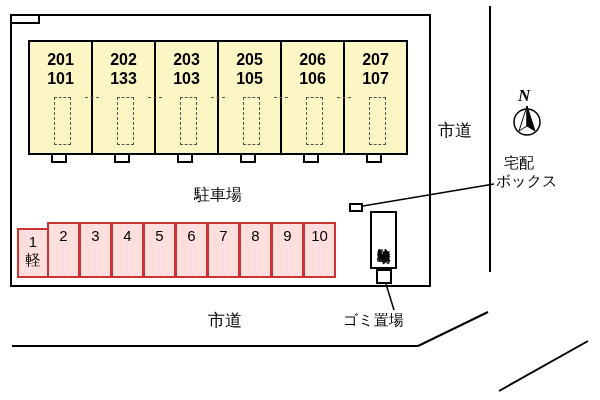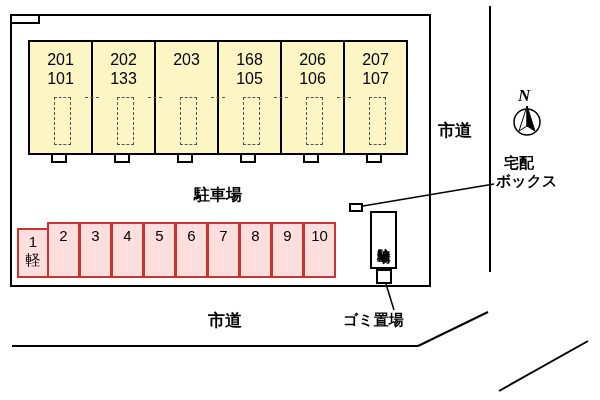--- a/index.html
+++ b/index.html
@@ -11,37 +11,37 @@
   .abs { position:absolute; }
   svg.layer { position:absolute; left:0; top:0; }
 
   .boundary { left:10px; top:14px; width:421px; height:273px;
     border:2px solid #000; box-sizing:border-box; }
   .notch { left:10px; top:14px; width:30px; height:10px;
     border:2px solid #000; background:#fff; box-sizing:border-box; }
 
   .unit { top:40px; width:65px; height:115px;
     background:var(--unit-fill,#fcf6c5);
-    border:2px solid #000; box-sizing:border-box; text-align:center; }
+    border:2px solid #000; box-sizing:border-box; text-align:center;font-weight:bold; }
   .unit-num { font-size:16px; line-height:19px; }
   .unit .unit-num:first-child { margin-top:8px; }
   .door-dash { position:absolute; left:24px; top:55px; width:15px; height:46px;
     border:1px dashed #555; }
   .dash-h { top:97px; width:14px; height:0; border-top:1px dashed #555; }
   .step { top:153px; width:16px; height:10px; border:2px solid #000;
     background:#fff; box-sizing:border-box; }
 
   .space { top:222px; width:33px; height:56px;
     background:var(--parking-fill,#ffdede);
     border:2px solid var(--parking-border,#cc3333);
     box-sizing:border-box; text-align:center; font-size:15px;
     line-height:18px; padding-top:3px; }
   .space.kei { top:228px; height:50px; }
 
-  .label { font-weight:bold; white-space:nowrap; }
+  .label { font-weight:normal; white-space:nowrap; }
   .center { text-align:right; }
 
   .bike { left:370px; top:211px; width:27px; height:58px;
     border:2px solid #000; background:#fff; box-sizing:border-box;
     display:flex; align-items:center; justify-content:center;
     writing-mode:vertical-rl; font-size:13px; font-weight:bold;
     letter-spacing:2px; }
   .delivery-box { left:349px; top:203px; width:14px; height:9px;
     border:2px solid #000; background:#fff; box-sizing:border-box; }
   .garbage-box { left:376px; top:269px; width:16px; height:15px;
@@ -80,24 +80,25 @@
     <div class="unit-num">101</div>
     <div class="door-dash"></div>
   </div>
   <div class="abs unit" style="left:91px">
     <div class="unit-num">202</div>
     <div class="unit-num">133</div>
     <div class="door-dash"></div>
   </div>
   <div class="abs unit" style="left:154px">
     <div class="unit-num">203</div>
+    <div class="unit-num">103</div>
     <div class="door-dash"></div>
   </div>
   <div class="abs unit" style="left:217px">
-    <div class="unit-num">168</div>
+    <div class="unit-num">205</div>
     <div class="unit-num">105</div>
     <div class="door-dash"></div>
   </div>
   <div class="abs unit" style="left:280px">
     <div class="unit-num">206</div>
     <div class="unit-num">106</div>
     <div class="door-dash"></div>
   </div>
   <div class="abs unit" style="left:343px">
     <div class="unit-num">207</div>

